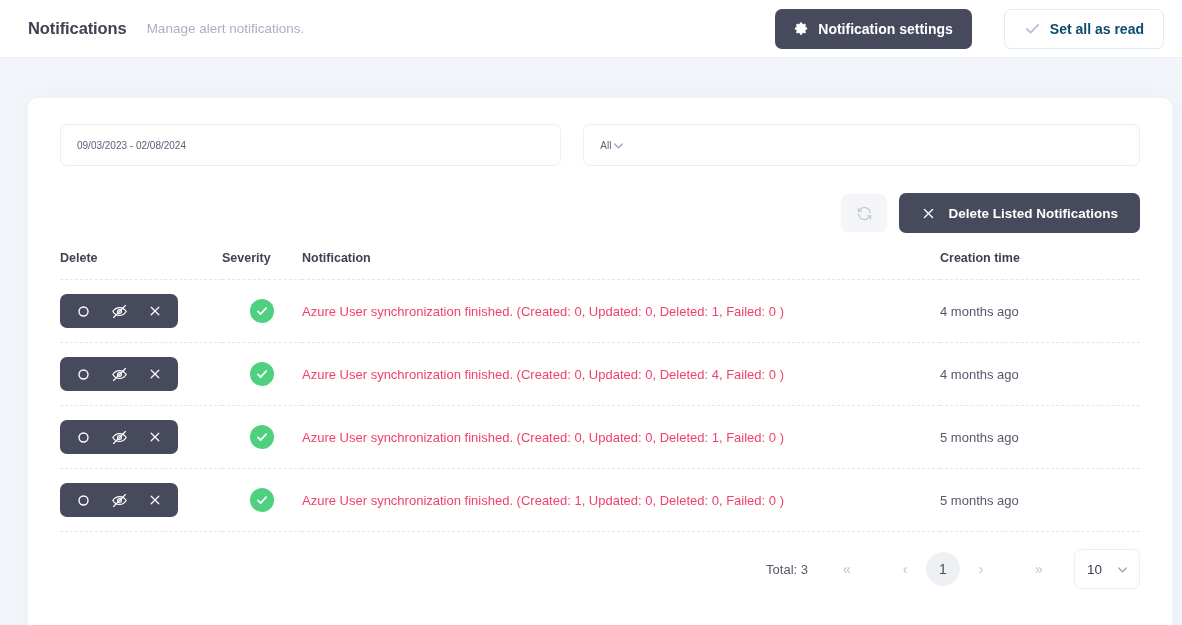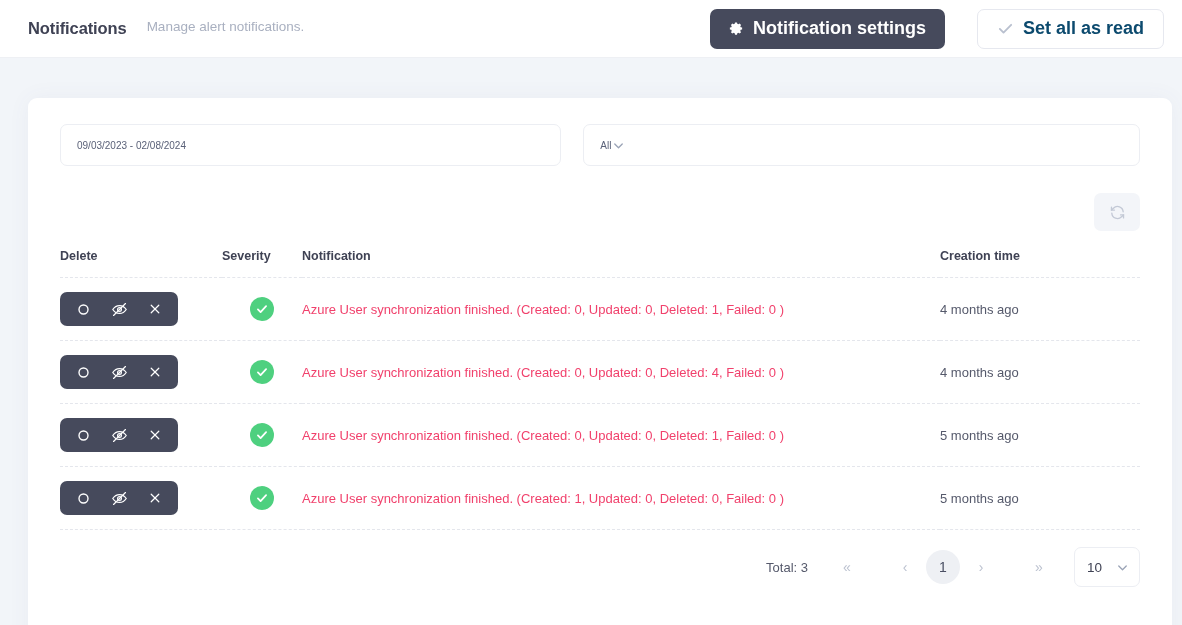--- a/index.html
+++ b/index.html
@@ -23,21 +23,21 @@
     background: #ffffff;
     border-bottom: 1px solid #eef0f4;
     display: flex;
     align-items: center;
     padding: 0 18px 0 28px;
     box-sizing: border-box;
     position: relative;
   }
   .topbar-titles {
     display: flex;
-    align-items: flex-start;
+    align-items: center;
     flex: 1 1 auto;
     min-width: 0;
   }
   .page-title {
     font-size: 16.5px;
     font-weight: bold;
     color: #3f4254;
     letter-spacing: -0.1px;
   }
   .page-subtitle {
@@ -50,21 +50,21 @@
     display: flex;
     align-items: center;
     gap: 11px;
     flex: 0 0 auto;
   }
   .btn {
     display: inline-flex;
     align-items: center;
     gap: 9px;
     border-radius: 7px;
-    font-size: 18px;
+    font-size: 14px;
     font-weight: bold;
     cursor: pointer;
     box-sizing: border-box;
     white-space: nowrap;
     border: none;
     font-family: "Liberation Sans", sans-serif;
     text-align: center;
   }
   .btn-dark {
     background: #464a5c;
@@ -334,20 +334,28 @@
     <div class="btn-refresh">
       <span class="icon">
         <svg width="17" height="17" viewBox="0 0 24 24" fill="none" stroke="#c3c9d6" stroke-width="1.9" stroke-linecap="round">
           <path d="M20 11a8 8 0 0 0-13.7-5.1L3.5 8.6"></path>
           <path d="M3.5 4.4v4.2h4.2"></path>
           <path d="M4 13a8 8 0 0 0 13.7 5.1l2.8-2.7"></path>
           <path d="M20.5 19.6v-4.2h-4.2"></path>
         </svg>
       </span>
     </div>
+    <div class="btn-delete">
+      <span class="icon">
+        <svg width="15" height="15" viewBox="0 0 24 24" fill="none" stroke="#ffffff" stroke-width="2.1" stroke-linecap="round">
+          <path d="M5.5 5.5l13 13M18.5 5.5l-13 13"></path>
+        </svg>
+      </span>
+      <span>Delete Listed Notifications</span>
+    </div>
   </div>
 
   <table class="notif">
     <colgroup>
       <col class="col-actions">
         <col class="col-severity">
         <col class="col-notif">
         <col class="col-time">
     </colgroup>
     <thead>

